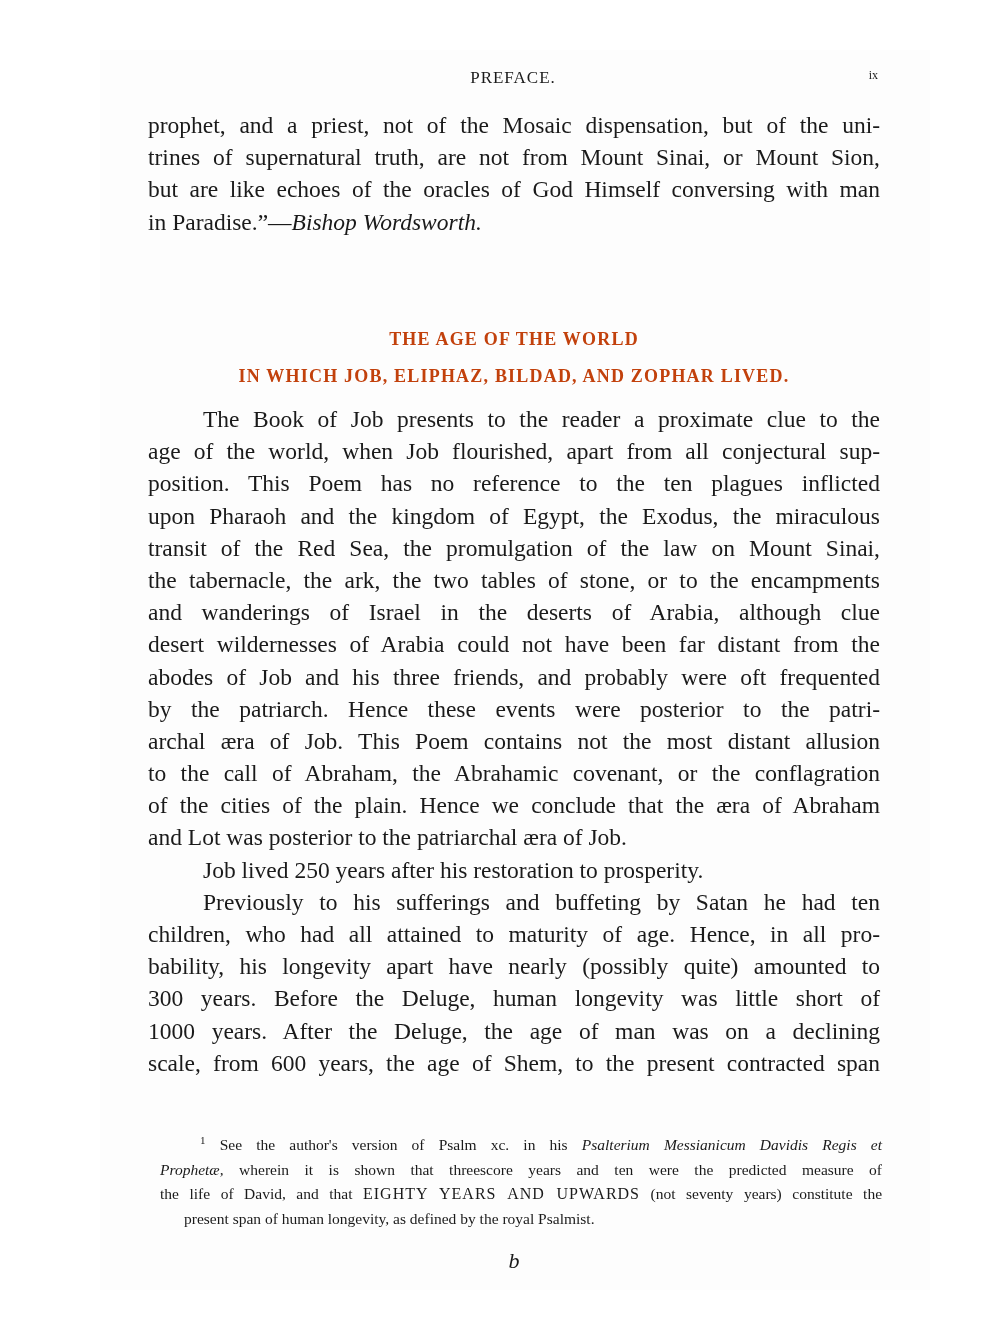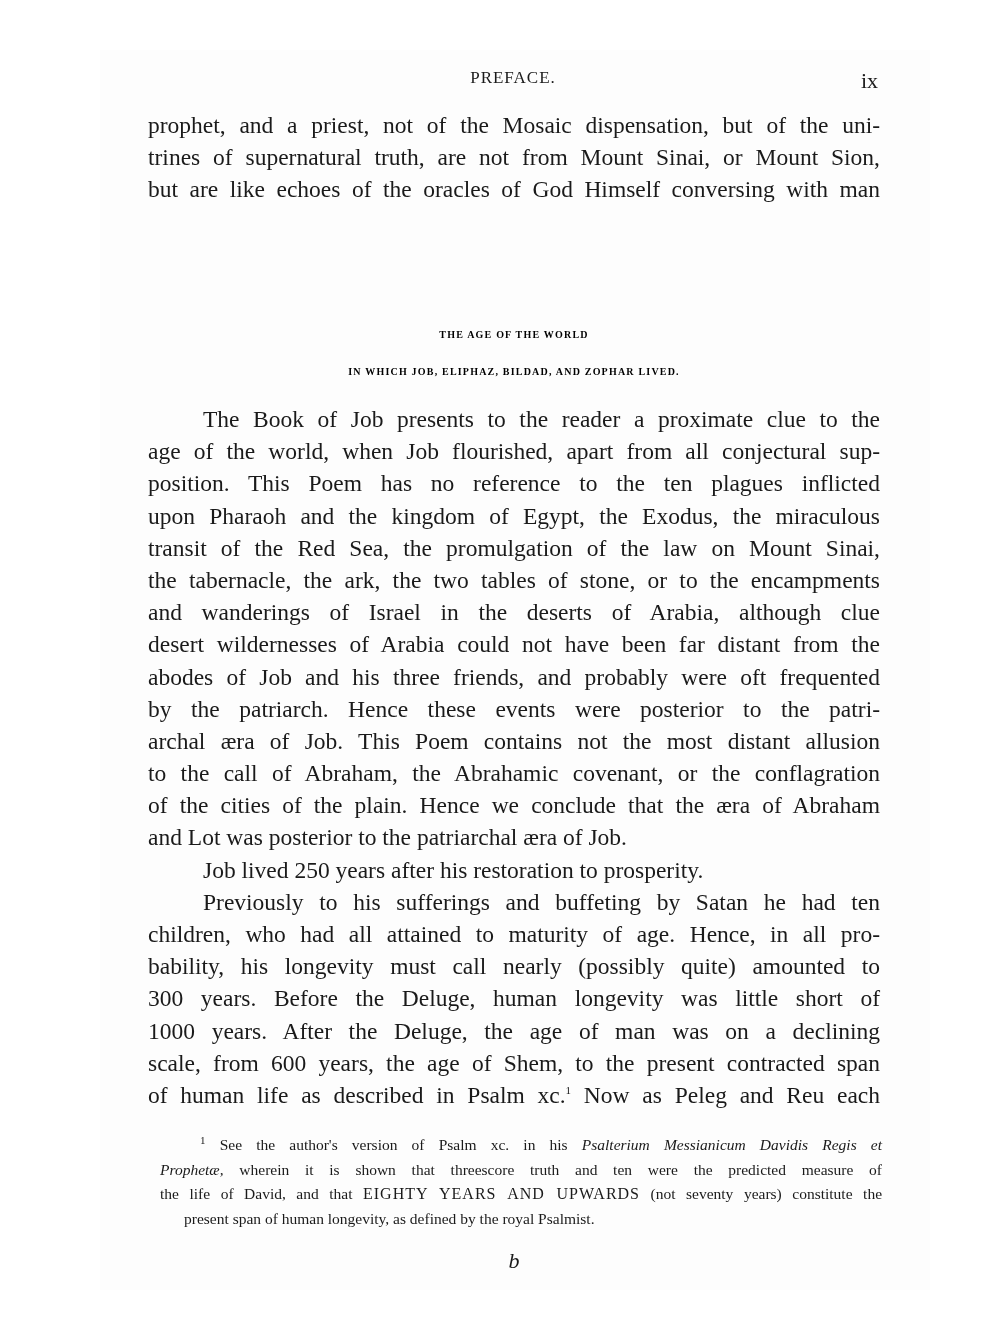--- a/index.html
+++ b/index.html
@@ -34,21 +34,21 @@
       position: absolute;
       left: 0;
       right: 0;
       text-align: center;
       font-size: 17px;
       letter-spacing: 1px;
     }
     .page-number {
       position: absolute;
       right: 0;
-      font-size: 22px;
+      font-size: 12px;
       margin-left: 45px;
     }
     .text-block {
       position: absolute;
       left: 148px;
       width: 732px;
     }
     .line {
       display: block;
       font-size: 23.5px;
@@ -64,24 +64,24 @@
     }
     .line.indent {
       padding-left: 55px;
     }
     .block1 { top: 109px; }
     .heading {
       position: absolute;
       left: 148px;
       width: 732px;
       text-align: center;
-      font-size: 10px;
+      font-size: 18px;
       letter-spacing: 1.2px;
       font-weight: bold;
-      color: #000000;
+      color: #c2410c;
     }
     .heading1 { top: 329px; }
     .heading2 { top: 366px; }
     .block2 { top: 403px; }
     .footnote-block {
       position: absolute;
       left: 160px;
       width: 722px;
       top: 1133px;
     }
@@ -116,20 +116,21 @@
 
 <div class="running-head">
   <span class="running-title">PREFACE.</span>
   <span class="page-number">ix</span>
 </div>
 
 <div class="text-block block1">
   <span class="line">prophet, and a priest, not of the Mosaic dispensation, but of the uni-</span>
   <span class="line">trines of supernatural truth, are not from Mount Sinai, or Mount Sion,</span>
   <span class="line">but are like echoes of the oracles of God Himself conversing with man</span>
+  <span class="line last"><span>in Paradise.”—</span><i>Bishop Wordsworth.</i></span>
 </div>
 
 <div class="heading heading1">THE AGE OF THE WORLD</div>
 <div class="heading heading2">IN WHICH JOB, ELIPHAZ, BILDAD, AND ZOPHAR LIVED.</div>
 
 <div class="text-block block2">
   <span class="line indent">The Book of Job presents to the reader a proximate clue to the</span>
   <span class="line">age of the world, when Job flourished, apart from all conjectural sup-</span>
   <span class="line">position.  This Poem has no reference to the ten plagues inflicted</span>
   <span class="line">upon Pharaoh and the kingdom of Egypt, the Exodus, the miraculous</span>
@@ -141,27 +142,26 @@
   <span class="line">by the patriarch.  Hence these events were posterior to the patri-</span>
   <span class="line">archal æra of Job.  This Poem contains not the most distant allusion</span>
   <span class="line">to the call of Abraham, the Abrahamic covenant, or the conflagration</span>
   <span class="line">of the cities of the plain.  Hence we conclude that the æra of Abraham</span>
   <span class="line last">and Lot was posterior to the patriarchal æra of Job.</span>
 
   <span class="line indent last">Job lived 250 years after his restoration to prosperity.</span>
 
   <span class="line indent">Previously to his sufferings and buffeting by Satan he had ten</span>
   <span class="line">children, who had all attained to maturity of age.  Hence, in all pro-</span>
-  <span class="line">bability, his longevity must call nearly (possibly quite) amounted to</span>
+  <span class="line">bability, his longevity apart have nearly (possibly quite) amounted to</span>
   <span class="line">300 years.  Before the Deluge, human longevity was little short of</span>
   <span class="line">1000 years.  After the Deluge, the age of man was on a declining</span>
   <span class="line">scale, from 600 years, the age of Shem, to the present contracted span</span>
-  <span class="line"><span>of human life as described in Psalm xc.</span><span class="sup">1</span><span>  Now as Peleg and Reu each</span></span>
 </div>
 
 <div class="footnote-block">
   <span class="fn-line indent"><span class="sup">1</span><span> See the author's version of Psalm xc. in his </span><i>Psalterium Messianicum Davidis Regis et</i></span>
-  <span class="fn-line"><i>Prophetæ,</i><span> wherein it is shown that threescore truth and ten were the predicted measure of</span></span>
+  <span class="fn-line"><i>Prophetæ,</i><span> wherein it is shown that threescore years and ten were the predicted measure of</span></span>
   <span class="fn-line"><span>the life of David, and that </span><span class="smallcaps">EIGHTY YEARS AND UPWARDS</span><span> (not seventy years) constitute the</span></span>
   <span class="fn-line last">present span of human longevity, as defined by the royal Psalmist.</span>
 </div>
 
 <div class="signature">b</div>
 
 </body></html>

